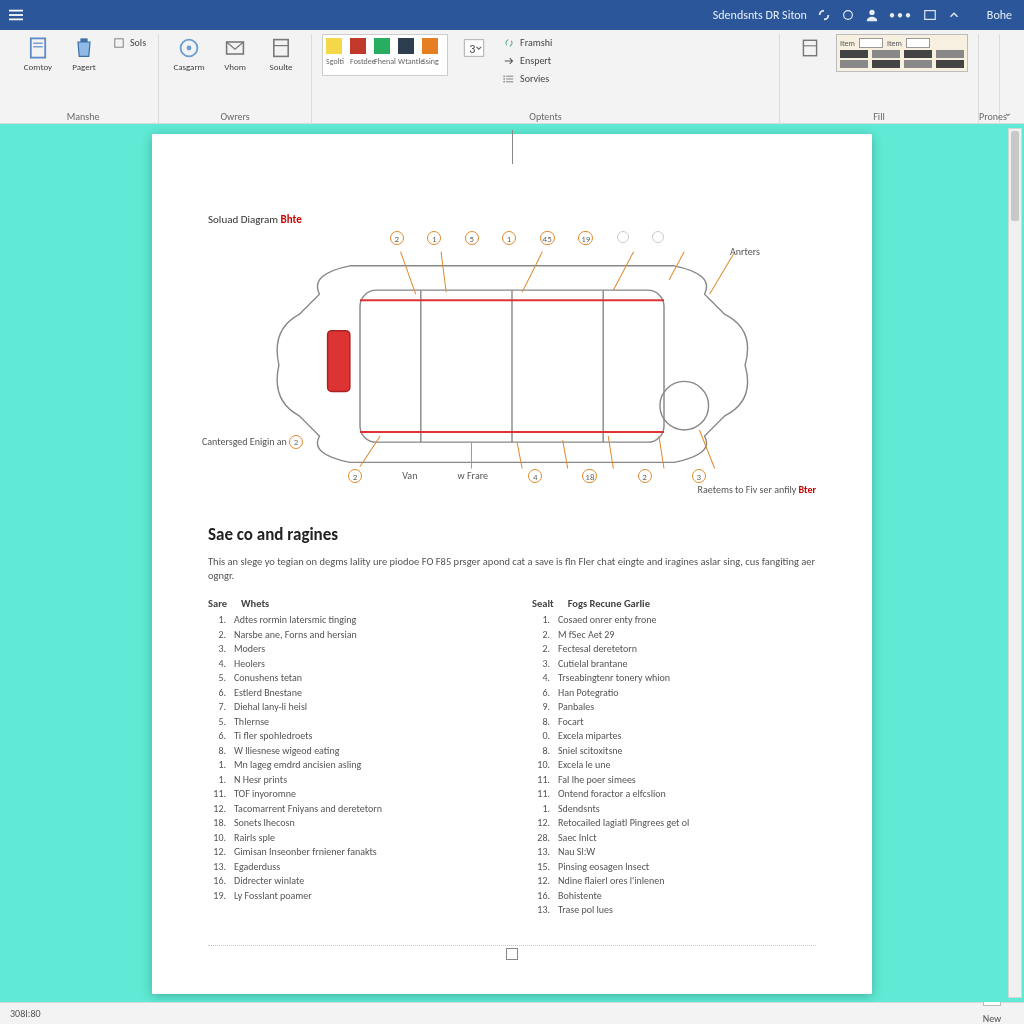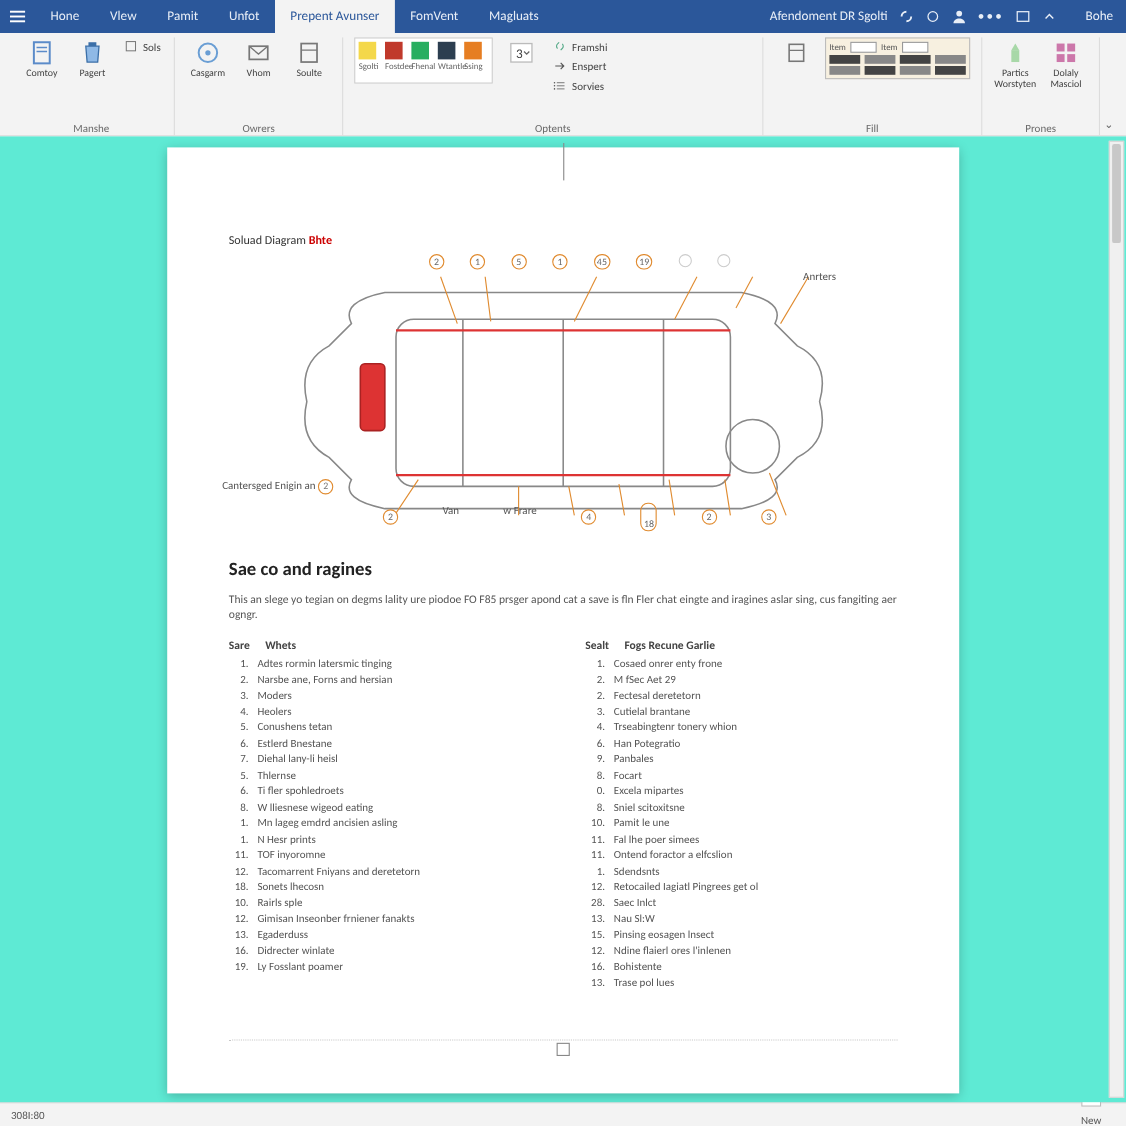--- a/index.html
+++ b/index.html
@@ -83,31 +83,22 @@
 <div class="app">
 
   <div class="tabstrip">
     <div class="app-btn">
       <svg viewBox="0 0 16 16">
           <rect y="2" width="16" height="2"></rect>
           <rect y="7" width="16" height="2"></rect>
           <rect y="12" width="16" height="2"></rect>
         </svg>
     </div>
-    <div class="tabs" id="tabs">
-        <div class="tab">Hone</div>
-        <div class="tab">Vlew</div>
-        <div class="tab">Pamit</div>
-        <div class="tab">Unfot</div>
-        <div class="tab active">Prepent Avunser</div>
-        <div class="tab">FomVent</div>
-        <div class="tab">Magluats</div>
-      </div>
     <div class="tabright">
-      <span>Afendoment DR Sgolti</span>
+      <span>Sdendsnts DR Siton</span>
       <span class="mini-icon"><svg viewBox="0 0 16 16">
             <path d="M8 2a6 6 0 00-6 6h2a4 4 0 014-4V2zM8 14a6 6 0 006-6h-2a4 4 0 01-4 4v2z"></path>
           </svg></span>
       <span class="mini-icon"><svg viewBox="0 0 16 16">
             <circle cx="8" cy="8" r="5" fill="none" stroke="#e8eef7" stroke-width="1.3"></circle>
           </svg></span>
       <span class="mini-icon"><svg viewBox="0 0 16 16">
             <circle cx="8" cy="5" r="3"></circle>
             <path d="M2 15c0-3 3-5 6-5s6 2 6 5"></path>
           </svg></span>
@@ -275,42 +266,20 @@
               <span class="bar lt"></span>
               <span class="bar"></span>
               <span class="bar lt"></span>
               <span class="bar"></span>
             </div>
           </div>
         </div>
       <div class="group-label">Fill</div>
     </div>
     <div class="group" id="g4">
-      <div class="group-body" id="g4b">
-          <div class="bigbtn">
-            <span class="ic">
-              <svg viewBox="0 0 20 20" width="24" height="24">
-                <path d="M10 3l-3 5h6z" fill="#a8d8a8"></path>
-                <rect x="7" y="8" width="6" height="9" fill="#a8d8a8"></rect>
-              </svg>
-            </span>
-            <span class="lbl">Partics Worstyten</span>
-          </div>
-          <div class="bigbtn">
-            <span class="ic">
-              <svg viewBox="0 0 20 20" width="24" height="24">
-                <rect x="3" y="3" width="6" height="6" fill="#c7a"></rect>
-                <rect x="11" y="3" width="6" height="6" fill="#c7a"></rect>
-                <rect x="3" y="11" width="6" height="6" fill="#c7a"></rect>
-                <rect x="11" y="11" width="6" height="6" fill="#c7a"></rect>
-              </svg>
-            </span>
-            <span class="lbl">Dolaly Masciol</span>
-          </div>
-        </div>
       <div class="group-label">Prones</div>
     </div>
     <div class="ribbon-collapse">⌄</div>
   </div>
 
   <div class="workspace">
     <div class="scroll">
         <div class="thumb"></div>
       </div>
 
@@ -392,32 +361,36 @@
           <div style="position:absolute;bottom:-4px;left:0;right:0;display:flex;justify-content:space-around;padding:0 90px 0 120px;" id="ct-bot">
               <span class="callout callout-inline">
                 <span style="display:inline-block;min-width:14px;height:14px;border:1px solid #e08a2e;border-radius:7px;font-size:9px;text-align:center;color:#666;line-height:13px;padding:0 2px;">2</span>
               </span>
               <span class="callout">Van</span>
               <span class="callout">w Frare</span>
               <span class="callout callout-inline">
                 <span style="display:inline-block;min-width:14px;height:14px;border:1px solid #e08a2e;border-radius:7px;font-size:9px;text-align:center;color:#666;line-height:13px;padding:0 2px;">4</span>
               </span>
               <span class="callout callout-inline">
-                <span style="display:inline-block;min-width:14px;height:14px;border:1px solid #e08a2e;border-radius:7px;font-size:9px;text-align:center;color:#666;line-height:13px;padding:12px 2px;">18</span>
+                <span style="display:inline-block;min-width:14px;height:14px;border:1px solid #e08a2e;border-radius:7px;font-size:9px;text-align:center;color:#666;line-height:13px;padding:0 2px;">18</span>
               </span>
               <span class="callout callout-inline">
                 <span style="display:inline-block;min-width:14px;height:14px;border:1px solid #e08a2e;border-radius:7px;font-size:9px;text-align:center;color:#666;line-height:13px;padding:0 2px;">2</span>
               </span>
               <span class="callout callout-inline">
                 <span style="display:inline-block;min-width:14px;height:14px;border:1px solid #e08a2e;border-radius:7px;font-size:9px;text-align:center;color:#666;line-height:13px;padding:0 2px;">3</span>
               </span>
             </div>
         </div>
         
         <div style="position:absolute;"></div>
+        <div class="footnote">
+          <span>Raetems to Fiv ser anfily</span>
+          <span class="red">Bter</span>
+        </div>
       </div>
 
       <div class="section-title">Sae co and ragines</div>
       <div class="body-text">This an slege yo tegian on degms lality ure piodoe FO F85 prsger apond cat a save is fln Fler chat eingte and iragines aslar sing, cus fangiting aer ogngr.</div>
 
       <div class="cols">
         <div class="col">
           <div class="colhead">
               <span>Sare</span>
               <span>Whets</span>
@@ -546,21 +519,21 @@
               <div class="li">
                 <span class="n">0.</span>
                 <span>Excela mipartes</span>
               </div>
               <div class="li">
                 <span class="n">8.</span>
                 <span>Sniel scitoxitsne</span>
               </div>
               <div class="li">
                 <span class="n">10.</span>
-                <span>Pamit le une</span>
+                <span>Excela le une</span>
               </div>
               <div class="li">
                 <span class="n">11.</span>
                 <span>Fal lhe poer simees</span>
               </div>
               <div class="li">
                 <span class="n">11.</span>
                 <span>Ontend foractor a elfcslion</span>
               </div>
               <div class="li">

